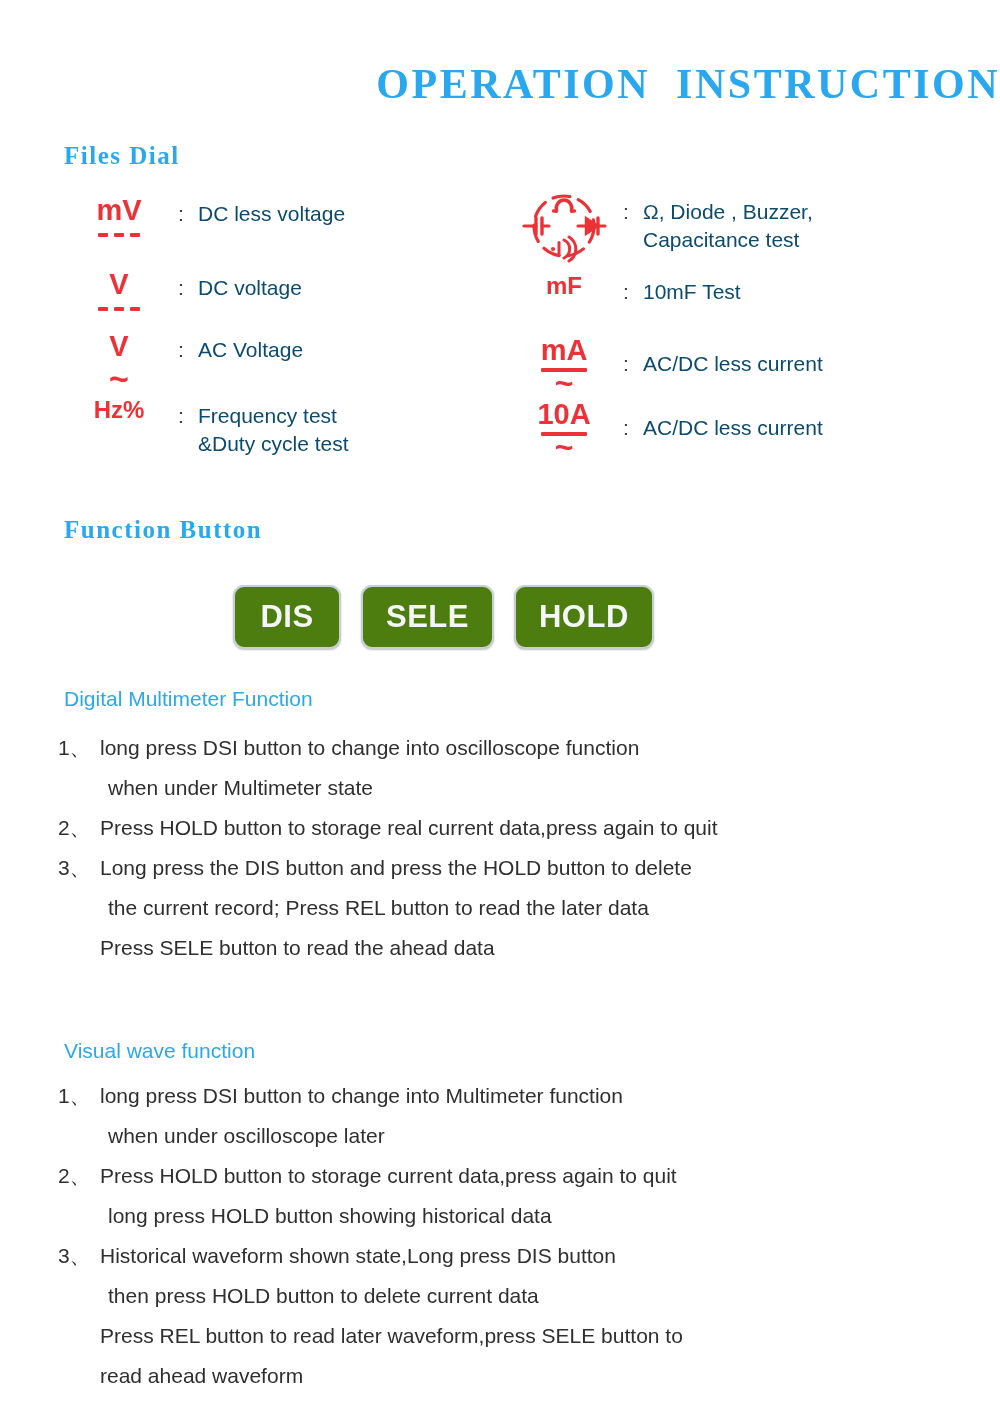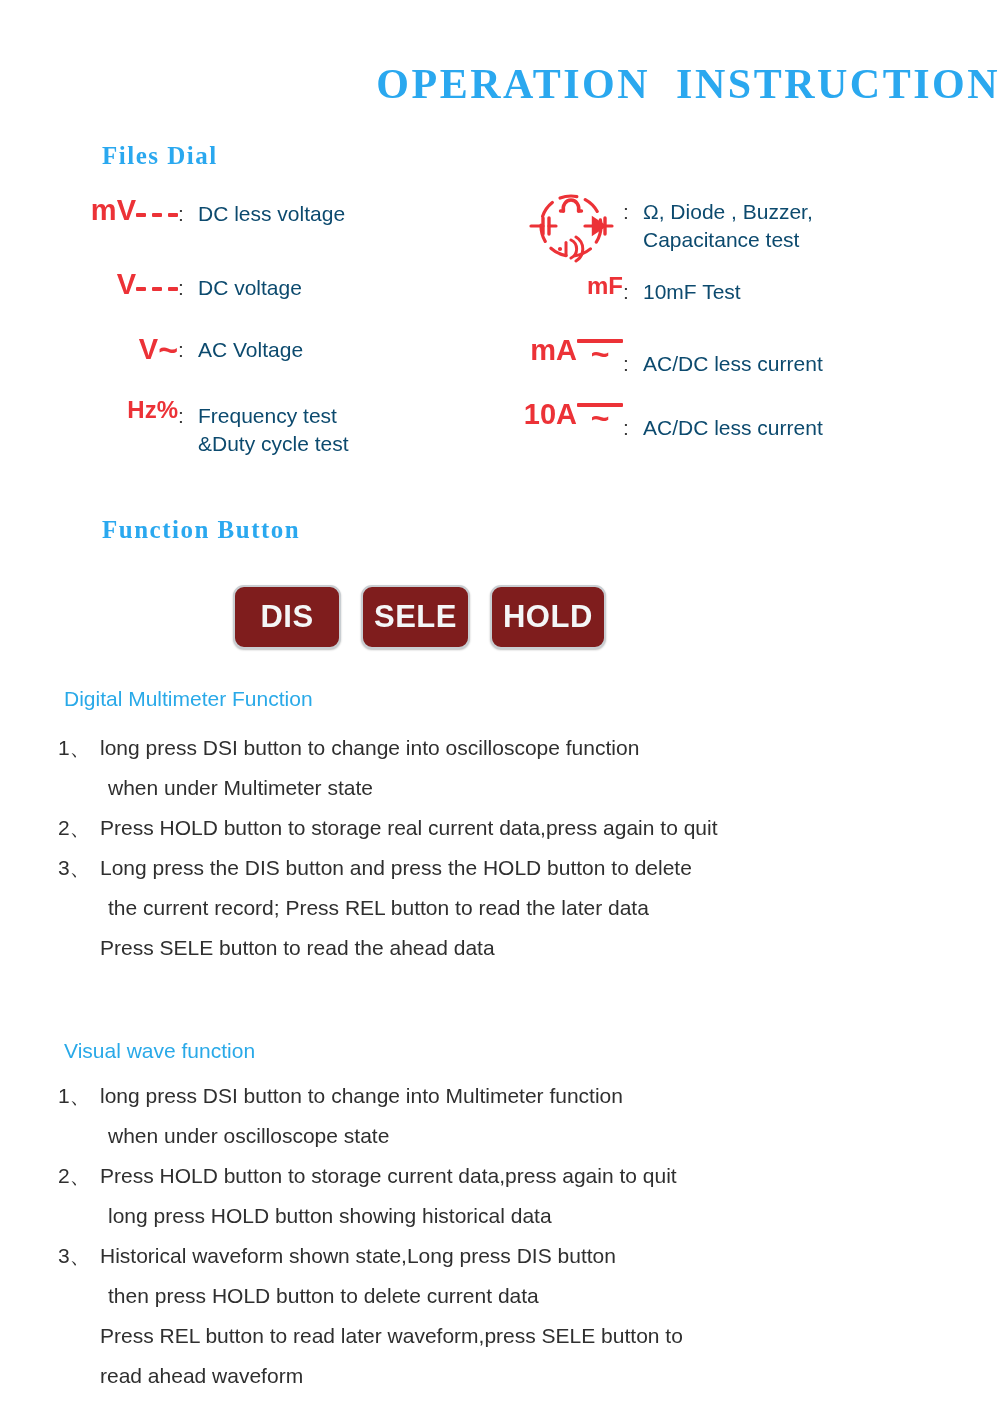--- a/index.html
+++ b/index.html
@@ -32,21 +32,20 @@
   }
 
   
   .section-heading {
     position: absolute;
     font-family: "Liberation Serif", serif;
     font-size: 25px;
     font-weight: bold;
     letter-spacing: 1.5px;
     color: #2aa8ef;
-    margin-left: 38px;
   }
   #heading-files-dial { top: 142px; left: 64px; }
   #heading-function-button { top: 516px; left: 64px; }
 
   
   .sub-heading {
     position: absolute;
     font-family: "Liberation Sans", sans-serif;
     font-size: 21px;
     font-weight: normal;
@@ -65,23 +64,23 @@
 
   .dial-row {
     display: flex;
     align-items: flex-start;
     position: relative;
   }
   .dial-symbol {
     width: 118px;
     flex: 0 0 118px;
     display: flex;
-    flex-direction: row;
+    flex-direction: column;
     align-items: center;
-    justify-content: flex-end;
+    justify-content: center;
     color: #ec3237;
   }
   .dial-symbol .glyph {
     font-family: "Liberation Sans", sans-serif;
     font-weight: bold;
     font-size: 29px;
     line-height: 1.0;
     letter-spacing: 0px;
     color: #ec3237;
   }
@@ -168,26 +167,26 @@
 
   
   #function-buttons {
     position: absolute;
     top: 585px;
     left: 233px;
     display: flex;
     gap: 20px;
   }
   .fn-button {
-    background: #7f1d1d;
+    background: #4d7c0f;
     border: 2px solid #c9ced2;
     border-radius: 11px;
     height: 64px;
     min-width: 108px;
-    padding: 0 11px;
+    padding: 0 23px;
     display: flex;
     align-items: center;
     justify-content: center;
     color: #f4f6f7;
     font-family: "Liberation Sans", sans-serif;
     font-size: 31px;
     font-weight: bold;
     letter-spacing: 0.5px;
     box-shadow: 0 1px 2px rgba(0,0,0,0.25);
     box-sizing: border-box;
@@ -397,21 +396,21 @@
   </div>
 </div>
 
 <div class="sub-heading" id="heading-visual-wave">Visual wave function</div>
 
 <div class="instr-list" id="list-visual-wave">
   <div class="instr-item">
     <div class="instr-num">1、</div>
     <div class="instr-lines">
       <div class="instr-line indent-0">long press DSI button to change into Multimeter function</div>
-      <div class="instr-line indent-1">when under oscilloscope state</div>
+      <div class="instr-line indent-1">when under oscilloscope later</div>
     </div>
   </div>
   <div class="instr-item">
     <div class="instr-num">2、</div>
     <div class="instr-lines">
       <div class="instr-line indent-0">Press HOLD button to storage current data,press again to quit</div>
       <div class="instr-line indent-1">long press HOLD button showing historical data</div>
     </div>
   </div>
   <div class="instr-item">

